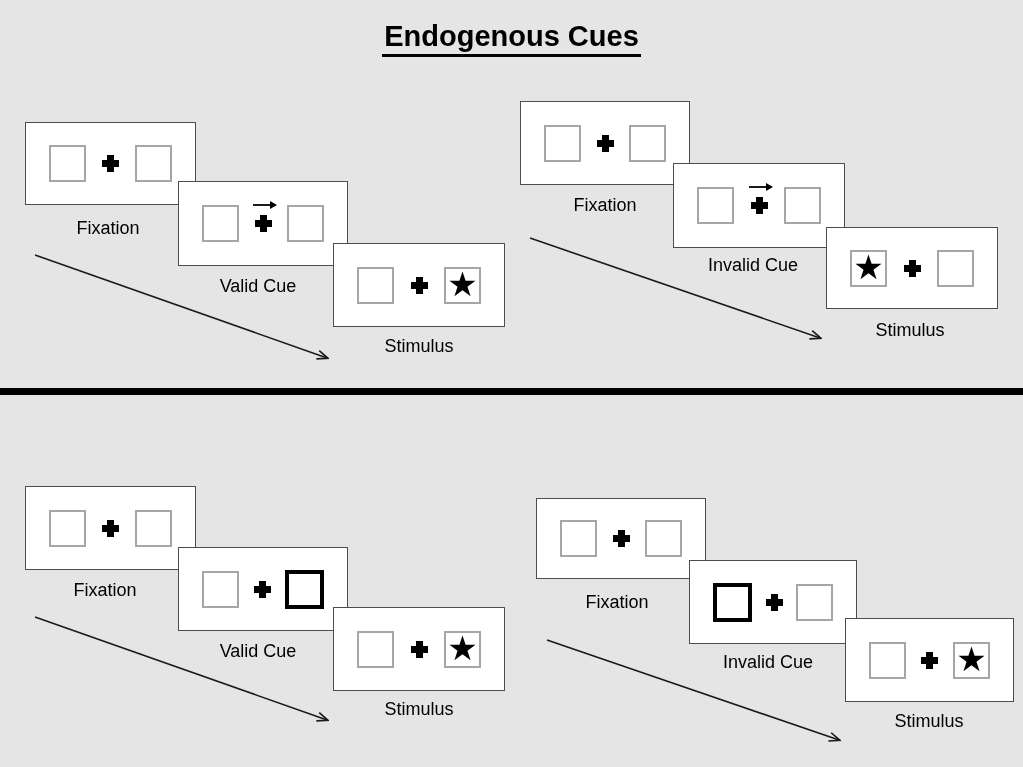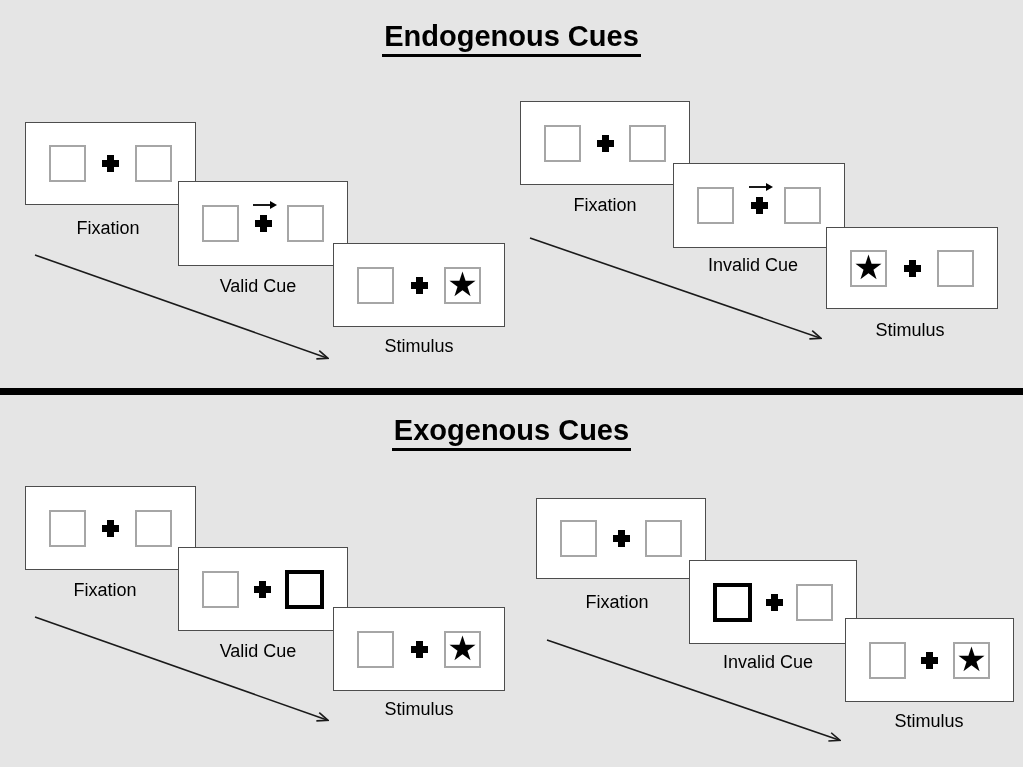--- a/index.html
+++ b/index.html
@@ -124,23 +124,20 @@
     </div>
     <div class="mid">
       <div class="plus"></div>
     </div>
     <div class="sq"></div>
   </div>
   <div class="plabel" style="left:824px;top:320px;width:172px">Stimulus</div>
 
   <div class="divider"></div>
 
-  <div class="sec-title" style="top:414px">
-    <span>Exogenous Cues</span>
-  </div>
 
   <div class="panel" style="left:25px;top:486px;width:171px;height:84px">
     <div class="sq"></div>
     <div class="mid">
       <div class="plus"></div>
     </div>
     <div class="sq"></div>
   </div>
   <div class="plabel" style="left:22px;top:580px;width:166px">Fixation</div>
 

